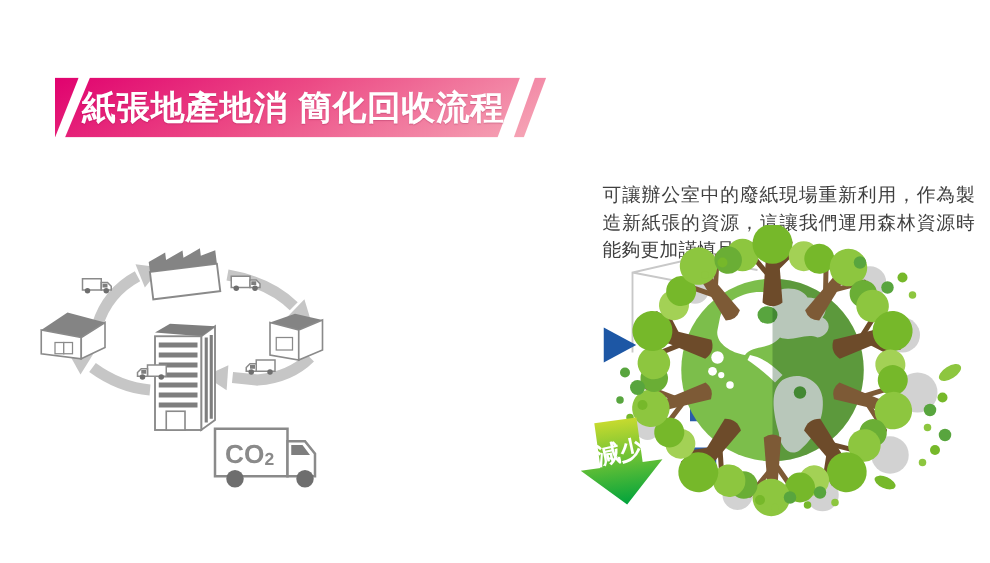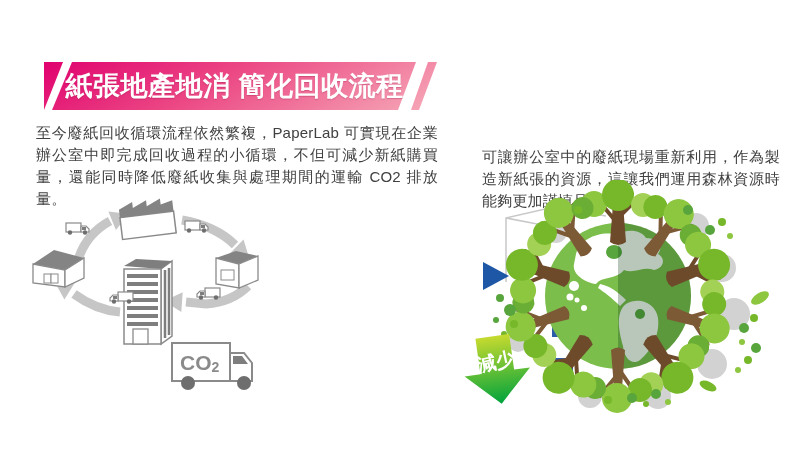--- a/index.html
+++ b/index.html
@@ -55,21 +55,20 @@
 
 <div class="stage">
 
   <div class="banner banner-pink">
     <div class="bn-acc-l"></div>
     <div class="bn-acc-r"></div>
     <div class="bn-main"></div>
     <div class="bn-text">紙張地產地消 簡化回收流程</div>
   </div>
 
-  <div class="para para-left">至今廢紙回收循環流程依然繁複，PaperLab 可實現在企業辦公室中即完成回收過程的小循環，不但可減少新紙購買量，還能同時降低廢紙收集與處理期間的運輸 CO2 排放量。</div>
 
   <svg class="illus-left" width="280" height="210" viewBox="0 0 280 210">
     <defs>
       <g id="ltruck">
         <rect x="0" y="0" width="15" height="9" fill="#fff" stroke="#8a8a8a" stroke-width="1.2"></rect>
         <path d="M15,3 L20,3 L23,6 L23,9 L15,9 Z" fill="#fff" stroke="#8a8a8a" stroke-width="1.2"></path>
         <rect x="16" y="4" width="4" height="3" fill="#7e7e7e"></rect>
         <circle cx="4" cy="9.5" r="2.2" fill="#6e6e6e"></circle>
         <circle cx="19" cy="9.5" r="2.2" fill="#6e6e6e"></circle>
       </g>

